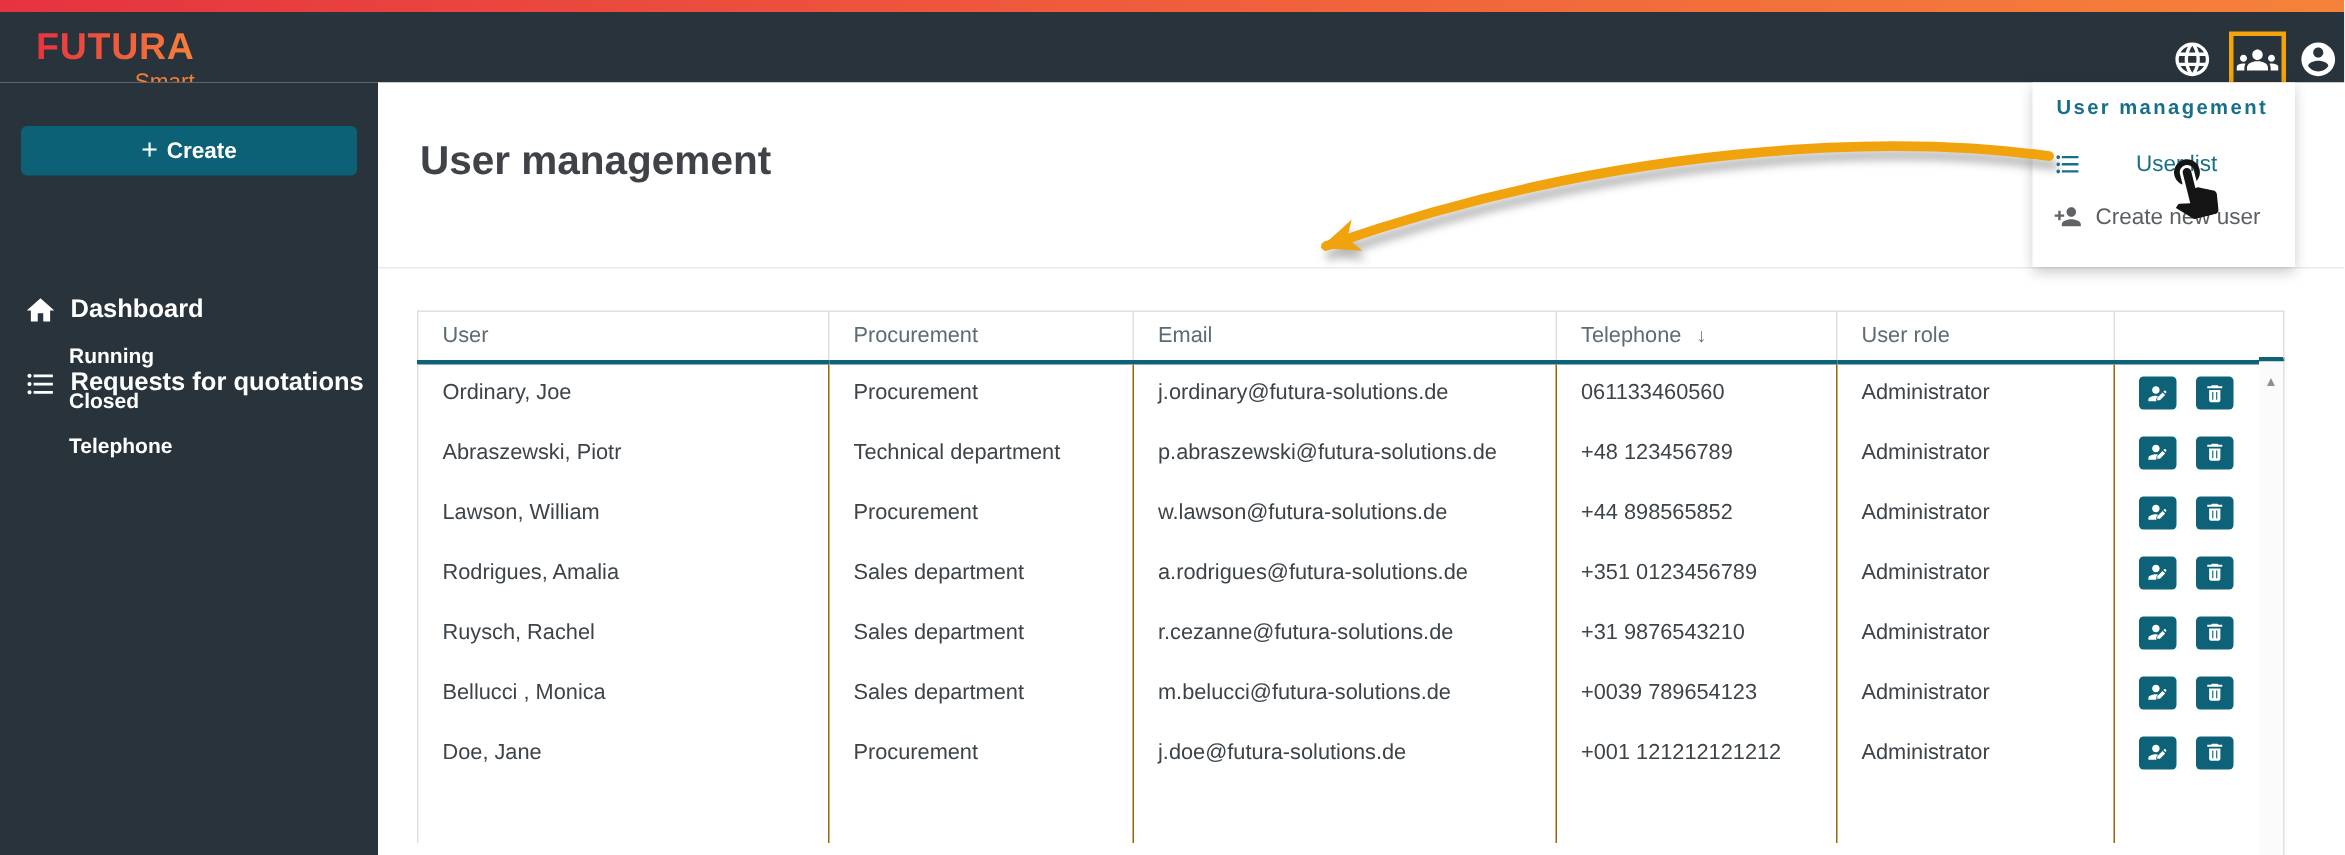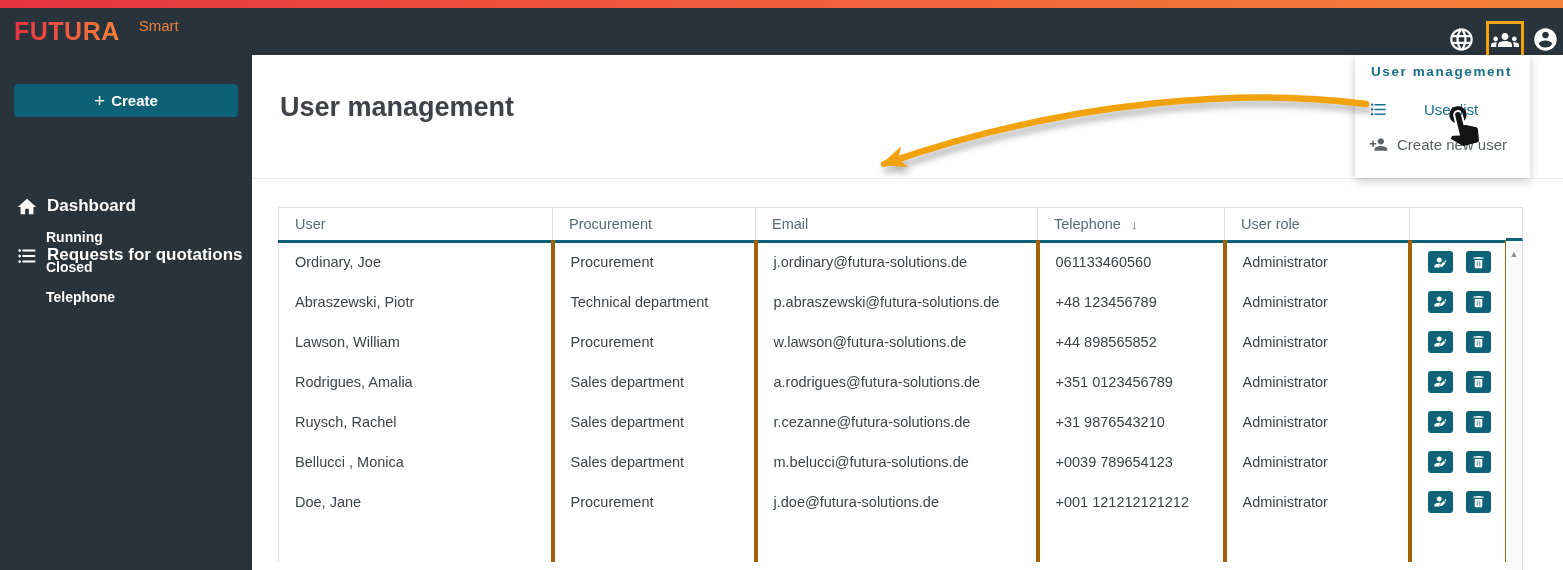--- a/index.html
+++ b/index.html
@@ -3,21 +3,21 @@
 <meta charset="utf-8">
 <style>
   * { margin:0; padding:0; box-sizing:border-box; }
   body { font-family:"Liberation Sans", sans-serif; background:#fff; }
   .page { position:relative; width:1563px; height:570px; overflow:hidden; background:#fff; }
 
   
   .accent-strip { position:absolute; left:0; top:0; width:1563px; height:8px;
     background:linear-gradient(90deg,#e53340 0%,#ef5a3c 45%,#f5823a 100%); }
   .topbar { position:absolute; left:0; top:8px; width:1563px; height:47px; background:#28333c; }
-  .brand { position:absolute; left:14px; top:9px; display:flex; align-items:flex-start; }
+  .brand { position:absolute; left:24px; top:9px; display:flex; align-items:flex-end;flex-direction:column; }
   .brand-name { font-size:25px; font-weight:800; letter-spacing:.5px;
     background:linear-gradient(90deg,#e93340,#f5823a);
     -webkit-background-clip:text; background-clip:text; color:transparent; }
   .brand-suffix { font-size:15px; font-weight:500; color:#f08038; margin-left:19px; }
   .topbar-icons { position:absolute; right:0; top:8px; height:47px; display:flex; align-items:center; }
   .tb-icon { width:27px; height:27px; border:none; background:transparent; cursor:pointer; padding:0; margin-right:11px; }
   .tb-icon svg { width:100%; height:100%; display:block; }
   .users-highlight { position:relative; width:38px; height:37px; border:3px solid #f2a40a;
     display:flex; align-items:center; justify-content:center; margin-right:8px; }
   .users-highlight .tb-icon { margin:0; width:28px; height:28px; }
@@ -38,21 +38,21 @@
   
   .content { position:absolute; left:252px; top:55px; width:1311px; height:515px; background:#fff; }
   .page-title { position:absolute; left:28px; top:37px; font-size:27px; font-weight:700; color:#3f4348; }
   .content-divider { position:absolute; left:0; top:123px; width:1311px; height:0; border-top:1px solid #ececec; }
 
   
   .table-wrap { position:absolute; left:26px; top:152px; }
   table.users { border-collapse:collapse; table-layout:fixed; width:1228px; background:#fff; }
   table.users th { height:34px; border:1px solid #e0e0e0; border-bottom:3px solid #0e6277;
     text-align:left; padding:0 0 0 16px; font-size:14.5px; font-weight:400; color:#5d6b73; cursor:pointer; }
-  table.users td { height:40px; border-left:1px solid #e0e0e0; border-right:4px solid #a16207;
+  table.users td { height:40px; border-left:1px solid #e0e0e0; border-right:1px solid #a16207;
     padding:0 0 0 16px; font-size:14.5px; color:#3d4449; white-space:nowrap; overflow:hidden; }
   .sort-glyph { margin-left:10px; color:#6f6f6f; font-size:13px; }
   td.actions-cell { padding-left:22px; }
   .act { width:25px; height:22px; border:none; border-radius:3px; background:#0e6277; cursor:pointer;
     margin-right:9px; padding:0; display:inline-flex; align-items:center; justify-content:center; vertical-align:middle; }
   .act svg { width:15px; height:15px; display:block; }
 
   
   .scroll-strip { position:absolute; left:1254px; top:152px; width:17px; height:418px; }
   .scroll-head { height:34px; background:#fff; border-right:1px solid #e0e0e0; border-top:1px solid #e0e0e0;

